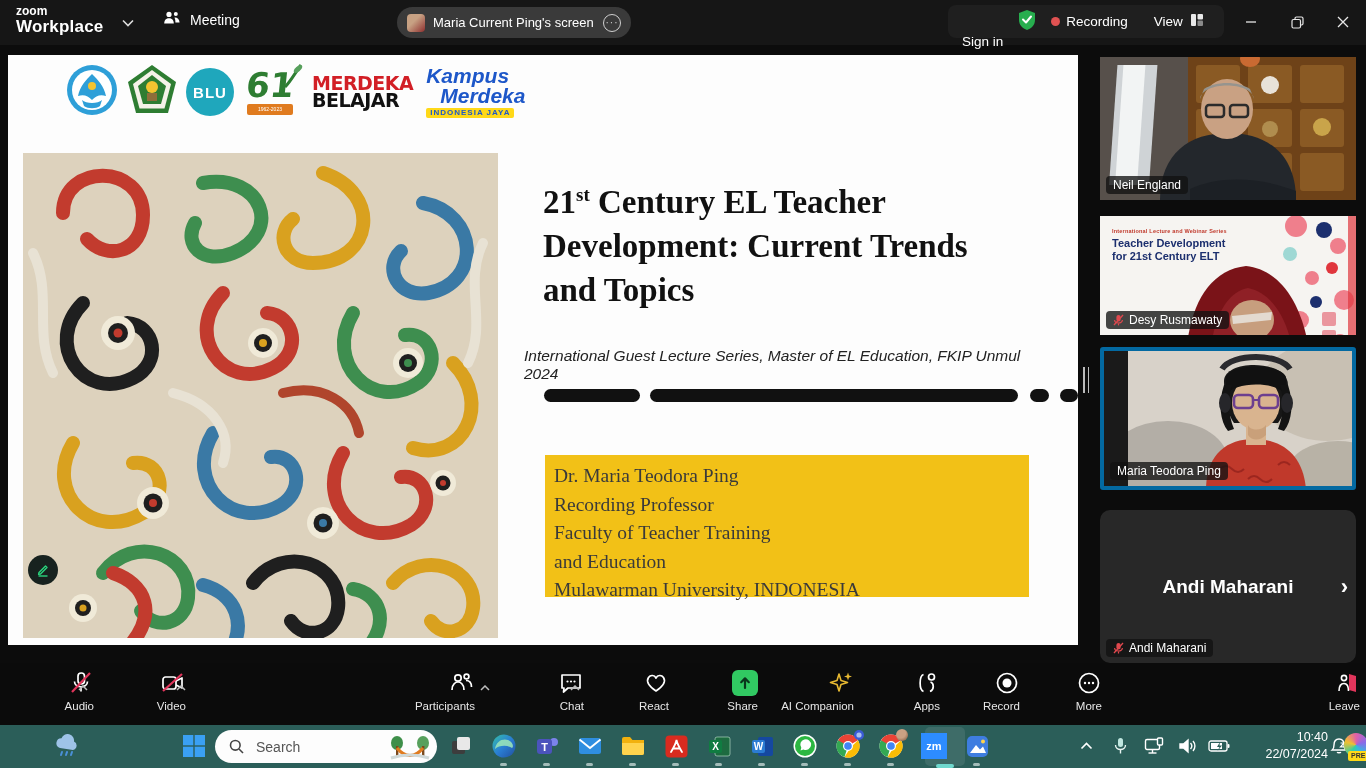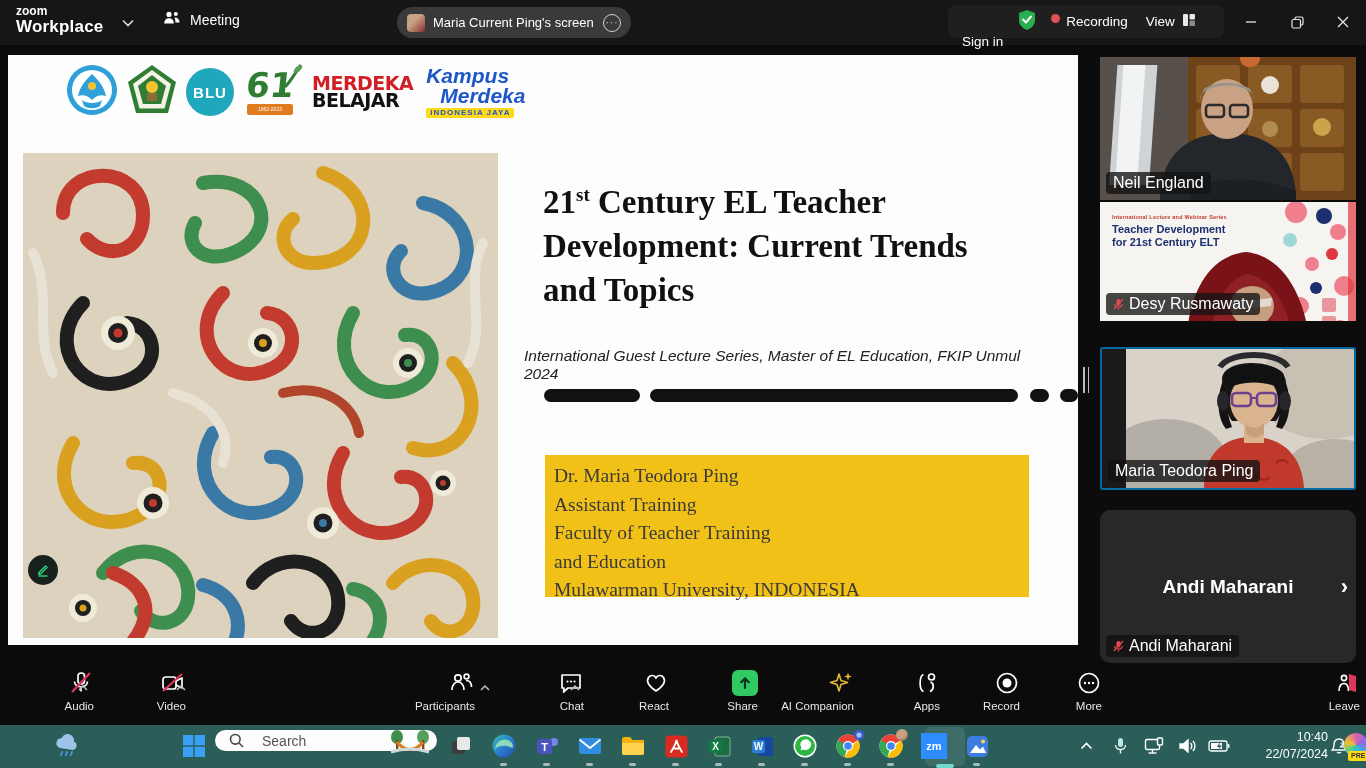--- a/index.html
+++ b/index.html
@@ -15,23 +15,23 @@
   .tb-chevron { position:absolute; left:122px; top:16px; color:#ddd; font-size:12px; }
   .meeting-tab { position:absolute; left:163px; top:10px; display:flex; align-items:center; gap:9px; color:#fff; font-size:14px; }
   .screen-tab { position:absolute; left:397px; top:7px; width:234px; height:31px; background:#3a3a3a; border-radius:16px;
                 display:flex; align-items:center; gap:8px; padding:0 10px; color:#fff; font-size:13px; }
   .tab-avatar { width:18px; height:18px; border-radius:4px; background:linear-gradient(135deg,#c7a183 40%,#8e2f2f 100%); flex:0 0 auto; }
   .tab-more { margin-left:auto; width:18px; height:18px; border:1.4px solid #cfcfcf; border-radius:50%; color:#cfcfcf;
               font-size:10px; display:flex; align-items:center; justify-content:center; letter-spacing:1px; }
   .right-group { position:absolute; left:948px; top:5px; width:276px; height:33px; background:#1f1f1f; border-radius:8px;
                  display:flex; align-items:center; gap:14px; padding:0 14px; }
   .signin { color:#fff; font-size:13.5px;margin-top:40px; }
-  .recwrap { display:flex; gap:6px; color:#fff; font-size:13.5px; }
+  .recwrap { display:flex; align-items:center; gap:6px; color:#fff; font-size:13.5px; }
   .recdot { width:9px; height:9px; border-radius:50%; background:#e05252; }
-  .viewwrap { display:flex; align-items:center; gap:7px; color:#fff; font-size:13.5px; margin-left:4px; }
+  .viewwrap { display:flex; align-items:center; gap:7px; color:#fff; font-size:13.5px; margin-left:12px; }
   .winbtn { position:absolute; top:8px; width:30px; height:28px; display:flex; align-items:center; justify-content:center; color:#e8e8e8; }
 
   
   #slide { position:absolute; left:8px; top:55px; width:1070px; height:590px; background:#fdfdfd; }
   #logo-row { position:absolute; left:58px; top:8px; height:58px; display:flex; align-items:center; gap:7px; }
   .logo-circle { border-radius:50%; }
   .blu { width:48px; height:48px; background:#1fa7bc; color:#fff; display:flex; align-items:center; justify-content:center;
          font-weight:700; font-size:15px; letter-spacing:1px; }
   .anniv { position:relative; width:58px; height:54px; text-align:center; }
   .anniv .num { font-size:34px; font-weight:800; color:#2e7d32; font-family:"DejaVu Sans", sans-serif; transform:skewX(-6deg); }
@@ -52,42 +52,42 @@
   #infobox div { font-family:"Liberation Serif", serif; font-size:19.5px; line-height:28.5px; color:#3a3a3a; }
   #annotate-btn { position:absolute; left:20px; top:500px; width:30px; height:30px; border-radius:50%;
                   background:#17221f; display:flex; align-items:center; justify-content:center; }
 
   
   #divider { position:absolute; left:1083px; top:367px; width:8px; height:26px; display:flex; gap:3px; }
   #divider i { width:1.6px; height:100%; background:#bbb; display:block; }
 
   
   .tile { position:absolute; left:1100px; width:256px; overflow:hidden; background:#1a1a1a; }
-  .nameplate { position:absolute; left:6px; bottom:6px; background:rgba(18,18,18,.78); color:#fff; font-size:16px;
+  .nameplate { position:absolute; left:6px; bottom:6px; background:rgba(18,18,18,.78); color:#fff; font-size:12px;
                padding:2px 7px; border-radius:4px; display:flex; align-items:center; gap:5px; z-index:5; }
-  #tile-maria { border:2px solid #0369a1; border-radius:3px;padding-left:24px; }
+  #tile-maria { border:4px solid #0369a1; border-radius:3px;padding-left:24px; }
   #tile-andi { background:#282828; border-radius:10px; display:flex; align-items:center; justify-content:center; }
   #tile-andi .big-name { color:#fff; font-size:19px; font-weight:700; }
   #tile-andi .chev { position:absolute; right:8px; top:50%; transform:translateY(-50%); color:#fff; font-size:22px; font-weight:700; }
   .poster-text { position:absolute; left:12px; top:12px; z-index:2; }
   .poster-kicker { color:#c0392b; font-size:5.5px; font-weight:700; letter-spacing:.2px; }
   .poster-title { color:#1c2f6e; font-size:11px; font-weight:800; line-height:1.15; margin-top:3px; }
 
   
   #ztoolbar { position:absolute; left:0; top:663px; width:1366px; height:62px; background:#0b0b0b; }
   .tb-item { position:absolute; top:7px; width:84px; display:flex; flex-direction:column; align-items:flex-end; gap:4px; color:#e6e6e6; }
   .tb-item .lbl { font-size:11.5px; white-space:nowrap; }
   .caret { position:absolute; top:14px; color:#bdbdbd; }
 
   
   #taskbar { position:absolute; left:0; top:725px; width:1366px; height:43px; background:#2b5e59; }
   .task-ic { position:absolute; top:7px; width:28px; height:28px; display:flex; align-items:center; justify-content:center; }
   .run-dot { position:absolute; top:38px; width:7px; height:3px; border-radius:2px; background:#b9cdca; opacity:.85; }
-  #search-pill { position:absolute; left:215px; top:5px; width:222px; height:21px; background:#fdfdfd; border-radius:17px;
-                 display:flex; align-items:center; gap:18px; padding:0 6px 0 14px; }
+  #search-pill { position:absolute; left:215px; top:5px; width:222px; height:33px; background:#fdfdfd; border-radius:17px;
+                 display:flex; align-items:center; gap:12px; padding:0 6px 0 14px; }
   #search-pill .stext { color:#555; font-size:14px; flex:1; }
   #zoom-active { position:absolute; left:925px; top:2px; width:40px; height:39px; background:rgba(255,255,255,.09); border-radius:5px; }
   #zoom-underline { position:absolute; left:936px; top:39px; width:18px; height:3.5px; border-radius:2px; background:#6fd8cd; }
   .tray { position:absolute; color:#fff; }
   #clock { position:absolute; left:1240px; top:4px; width:88px; text-align:right; color:#fff; font-size:12.5px; line-height:17px; }
   #copilot-pre { position:absolute; left:1348px; top:26px; background:#ffd918; color:#333; font-size:7px; font-weight:700;
                  padding:0 3px; border-radius:2px; line-height:10px; }
 </style>
 </head>
 <body>
@@ -260,21 +260,21 @@
     </div>
     <div id="slide-subtitle">International Guest Lecture Series, Master of EL Education, FKIP Unmul 2024</div>
 
     <div class="dash" style="left:536px;width:96px"></div>
     <div class="dash" style="left:642px;width:368px"></div>
     <div class="dash" style="left:1022px;width:19px"></div>
     <div class="dash" style="left:1052px;width:18px"></div>
 
     <div id="infobox">
       <div>Dr. Maria Teodora Ping</div>
-      <div>Assistant Training</div>
+      <div>Recording Professor</div>
       <div>Faculty of Teacher Training</div>
       <div>and Education</div>
       <div>Mulawarman University, INDONESIA</div>
     </div>
 
     <div id="annotate-btn">
       <svg width="16" height="16" viewBox="0 0 16 16">
         <path d="M4 10.5 L10.5 4 L12 5.5 L5.5 12 L3.6 12.4 Z" fill="none" stroke="#2ad57e" stroke-width="1.4" stroke-linejoin="round"></path>
         <line x1="3.5" y1="14" x2="12.5" y2="14" stroke="#2ad57e" stroke-width="1.4"></line>
       </svg>
@@ -313,21 +313,21 @@
       <path d="M100 42 C102 24 152 24 154 42 L150 32 C138 24 116 24 104 32 Z" fill="#96948e"></path>
       <rect x="106" y="48" width="18" height="12" rx="3" fill="none" stroke="#2b2b2b" stroke-width="2.5"></rect>
       <rect x="130" y="48" width="18" height="12" rx="3" fill="none" stroke="#2b2b2b" stroke-width="2.5"></rect>
       <path d="M90 132 C120 118 160 120 196 134 L196 143 L90 143 Z" fill="#1c2025"></path>
     </svg>
     <span class="nameplate">
       <span>Neil England</span>
     </span>
   </div>
 
-  <div class="tile" style="top:202px;height:119px" id="tile-desy">
+  <div class="tile" style="top:216px;height:119px" id="tile-desy">
     <svg width="256" height="143" viewBox="0 0 256 143" style="position:absolute;inset:0">
       <rect width="256" height="143" fill="#f6f4f1"></rect>
       <g fill="#ef7f8c">
         <circle cx="196" cy="10" r="11"></circle>
           <circle cx="238" cy="30" r="8"></circle>
           <circle cx="212" cy="62" r="7"></circle>
         <circle cx="244" cy="84" r="10"></circle>
           <circle cx="200" cy="104" r="9"></circle>
           <circle cx="240" cy="126" r="8"></circle>
       </g>

